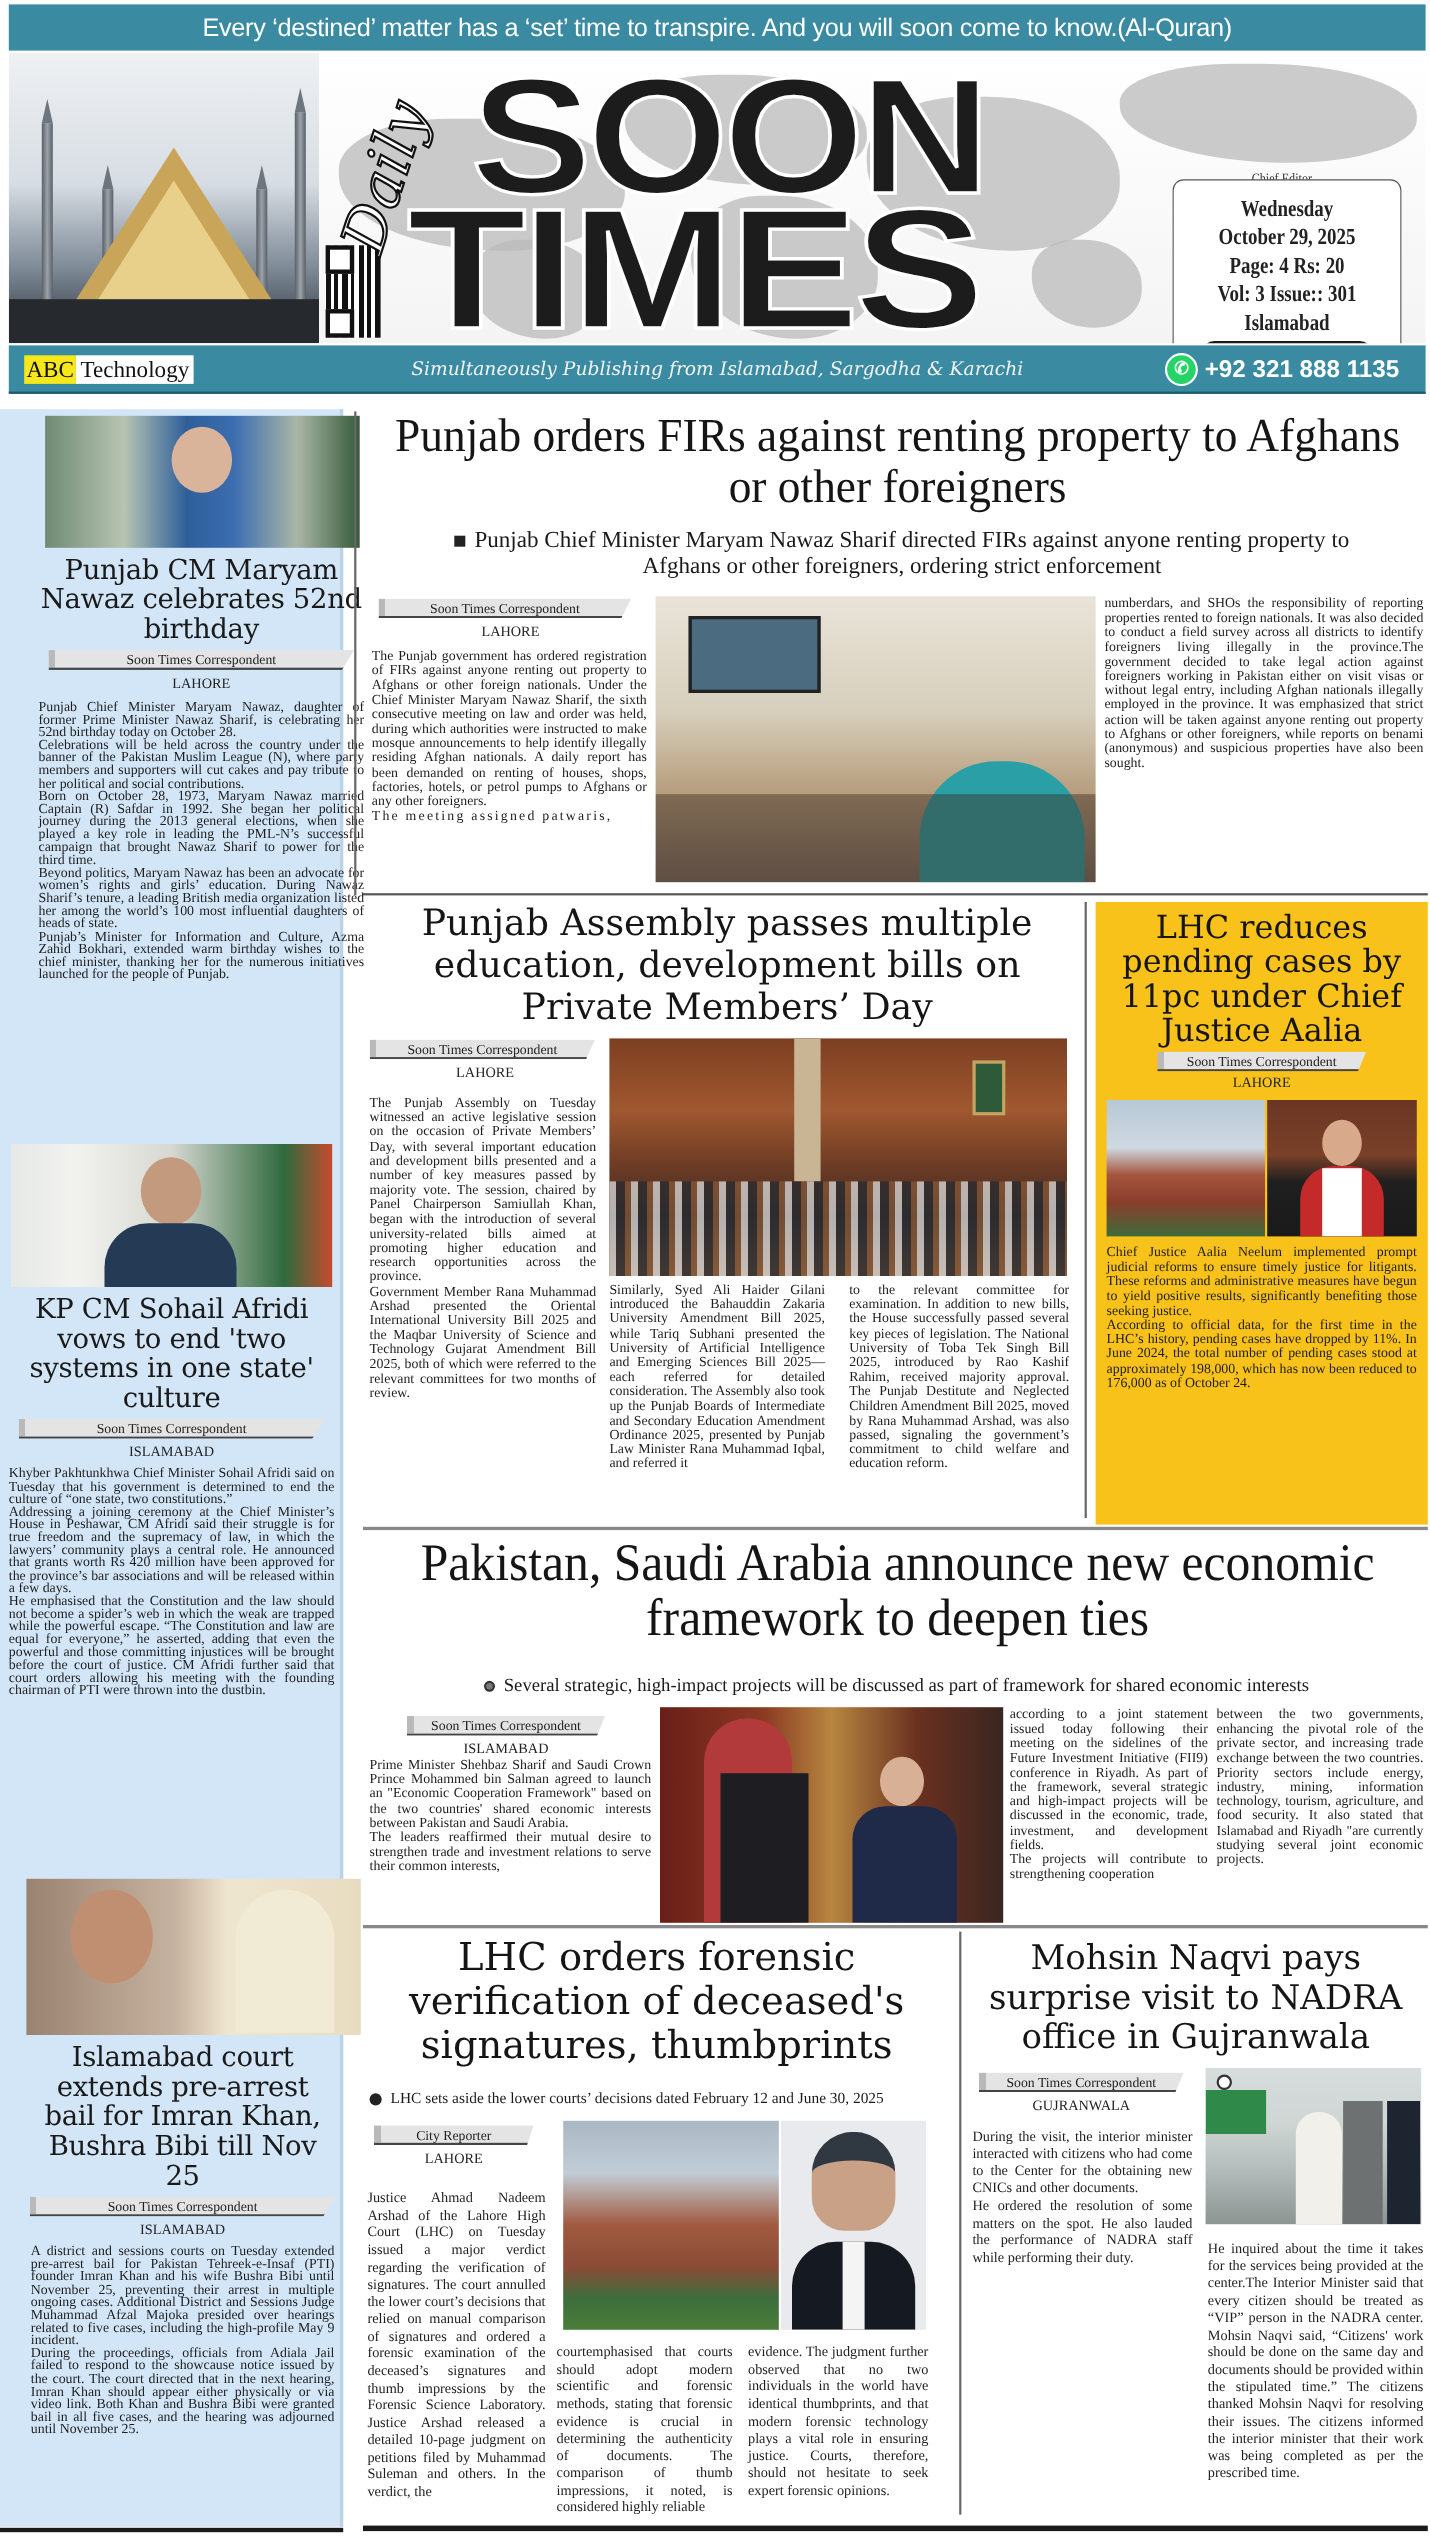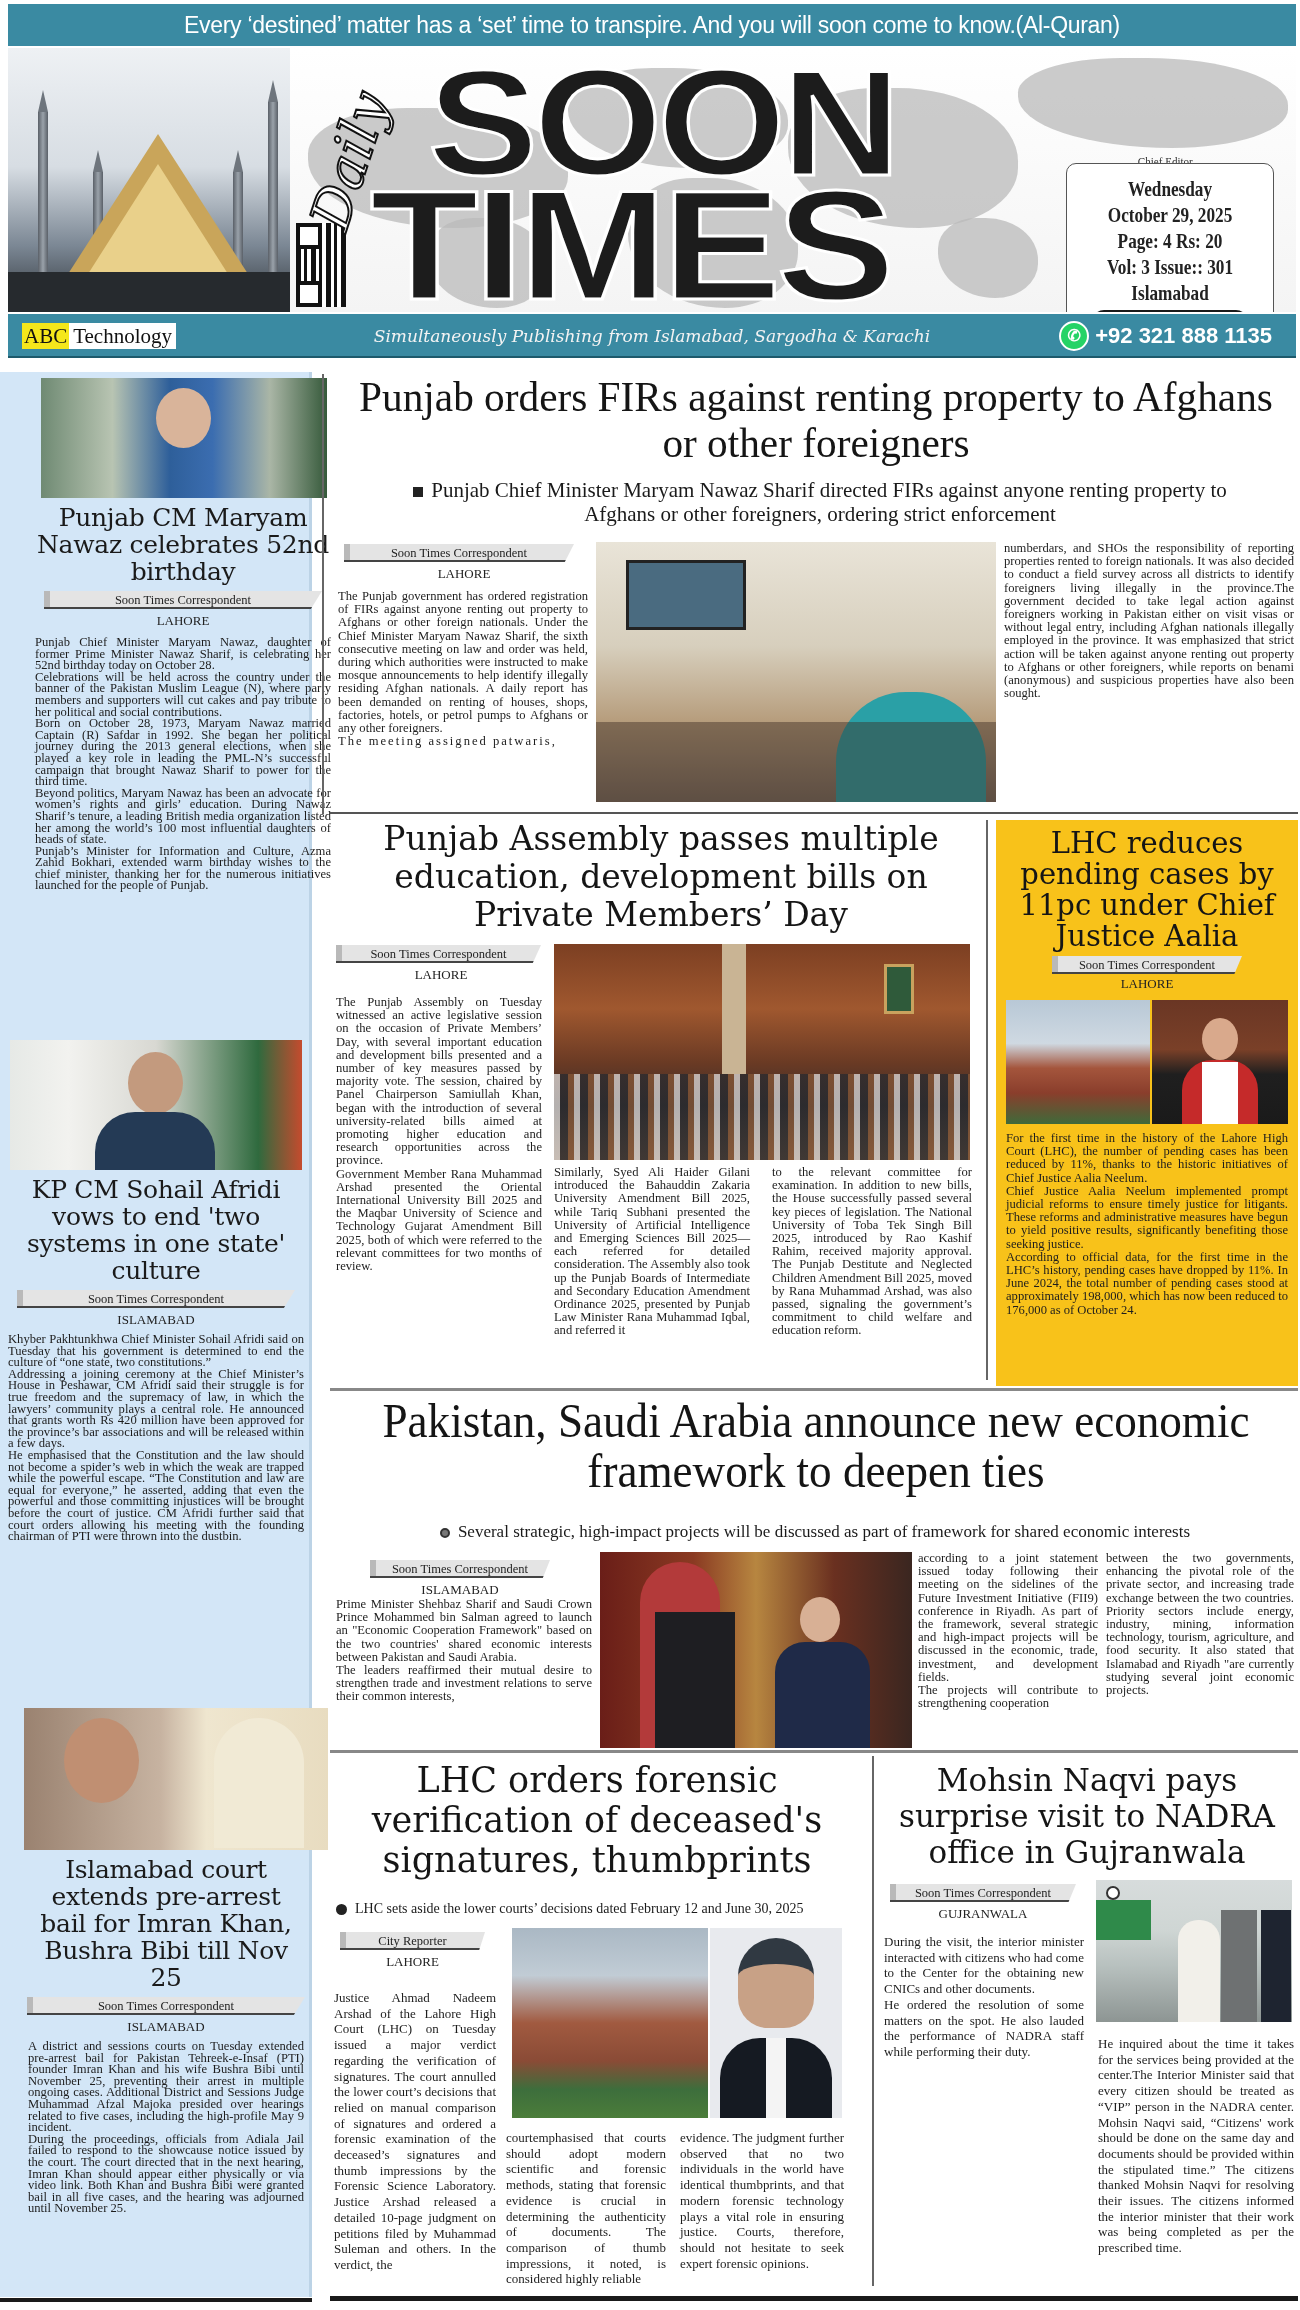--- a/index.html
+++ b/index.html
@@ -209,21 +209,20 @@
   <div class="headline" style="margin-top:8px;padding:0 12px;font-size:29px;line-height:31px;">LHC reduces pending cases by 11pc under Chief Justice Aalia</div>
   <div class="byline" style="width:190px;margin-top:4px;">Soon Times Correspondent</div>
   <div class="dateline" style="line-height:16px;">LAHORE</div>
   <div class="photo" style="position:absolute;left:10px;top:180px;width:144px;height:124px;background:linear-gradient(180deg,#b8c8d6 0%,#cfd9e2 35%,#a4553c 55%,#8a3e2c 75%,#3f6a3a 100%);"></div>
   <div class="photo" style="position:absolute;left:156px;top:180px;width:136px;height:124px;background:linear-gradient(180deg,#6a3624 0%,#7a4028 40%,#1f1f1f 60%,#1a1a1a 100%);">
     <div class="abs" style="left:50px;top:18px;width:36px;height:42px;border-radius:50%;background:#d9a98c;"></div>
     <div class="abs" style="left:30px;top:60px;width:76px;height:64px;background:#c52a2a;border-radius:30px 30px 0 0;"></div>
     <div class="abs" style="left:50px;top:62px;width:36px;height:62px;background:#fff;"></div>
   </div>
   <div class="col-text" style="position:absolute;left:10px;top:312px;width:282px;">
-    <p>For the first time in the history of the Lahore High Court (LHC), the number of pending cases has been reduced by 11%, thanks to the historic initiatives of Chief Justice Aalia Neelum.</p>
     <p>Chief Justice Aalia Neelum implemented prompt judicial reforms to ensure timely justice for litigants. These reforms and administrative measures have begun to yield positive results, significantly benefiting those seeking justice.</p>
     <p>According to official data, for the first time in the LHC’s history, pending cases have dropped by 11%. In June 2024, the total number of pending cases stood at approximately 198,000, which has now been reduced to 176,000 as of October 24.</p>
   </div>
 </div>
 <div class="rule-v" style="left:986px;top:820px;width:2px;height:560px;"></div>
 
 <div class="rule-h" style="left:330px;top:1388px;width:968px;height:3px;background:#888;"></div>
 
 <div class="abs headline" style="left:336px;top:1396px;width:960px;font-family:'Liberation Serif',serif;font-size:48px;line-height:50px;transform:scaleX(.94);">Pakistan, Saudi Arabia announce new economic framework to deepen ties</div>
 <div class="abs deck" style="left:350px;top:1522px;width:930px;font-size:17px;line-height:20px;">

